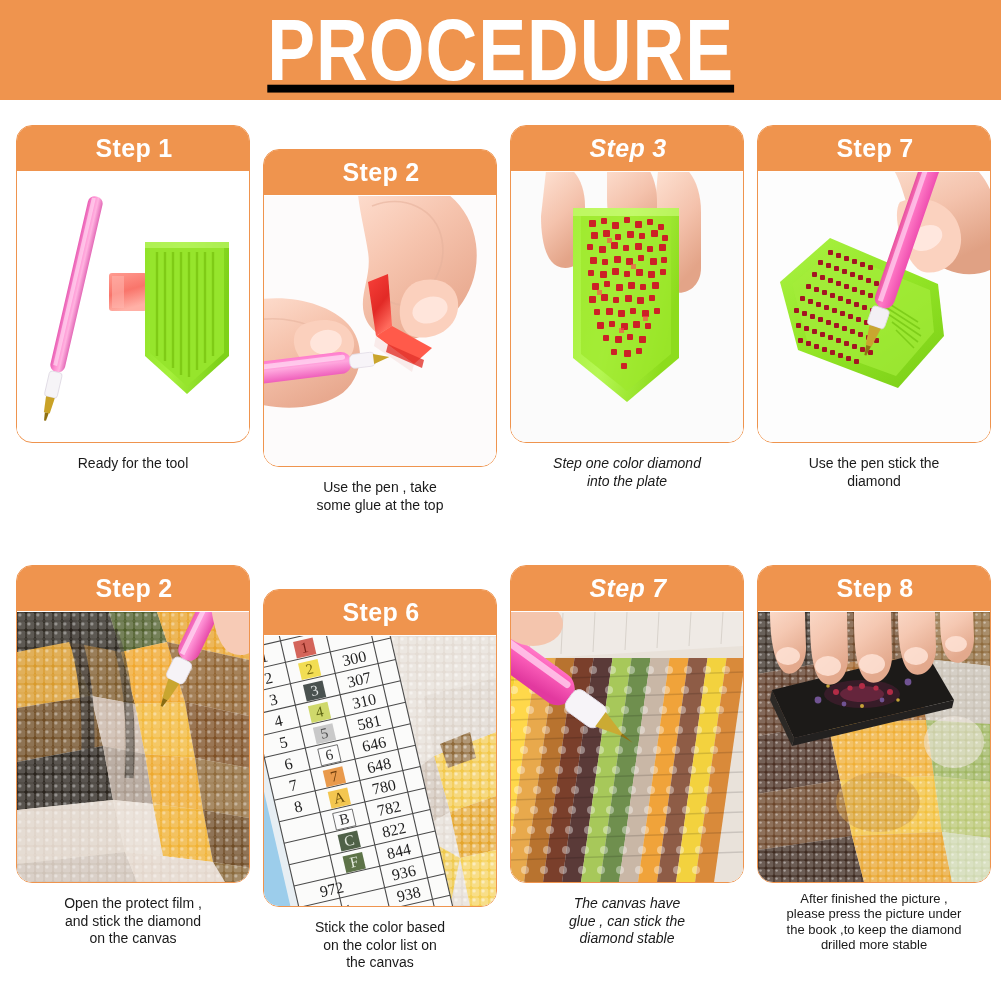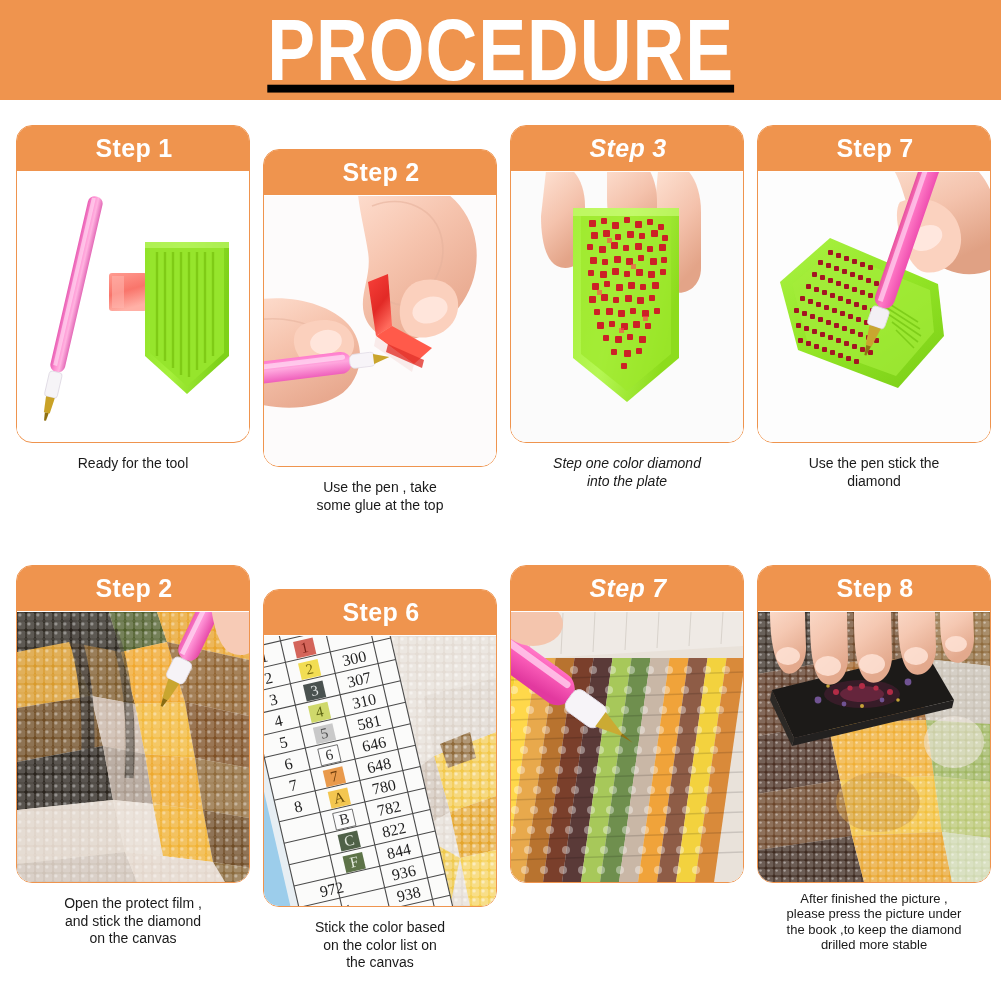--- a/index.html
+++ b/index.html
@@ -783,20 +783,23 @@
                 <rect x="-66" y="63" width="120" height="7" rx="3.5" fill="#ffd1ef" opacity="0.8"></rect>
                 <rect x="60" y="62" width="40" height="26" rx="8" fill="#f7f4f8" stroke="#e3dde7" stroke-width="0.9"></rect>
                 <path d="M98 66 L128 75 L98 84 Z" fill="#cbaa33"></path>
                 <path d="M124 73.5 L138 75 L124 76.5 Z" fill="#8d7015"></path>
               </g>
 
               <ellipse cx="22" cy="12" rx="30" ry="22" fill="#f4c5ad"></ellipse>
             </svg>
           </div>
         </div>
+        <div class="caption">The canvas have
+glue , can stick the
+diamond stable</div>
       </div>
 
       <div class="cell cell-3">
         <div class="card">
           <div class="card-header">
             <span class="card-header-label">Step 8</span>
           </div>
           <div class="card-photo">
             <svg viewBox="0 0 232 270" preserveAspectRatio="xMidYMid slice">
               <defs>

